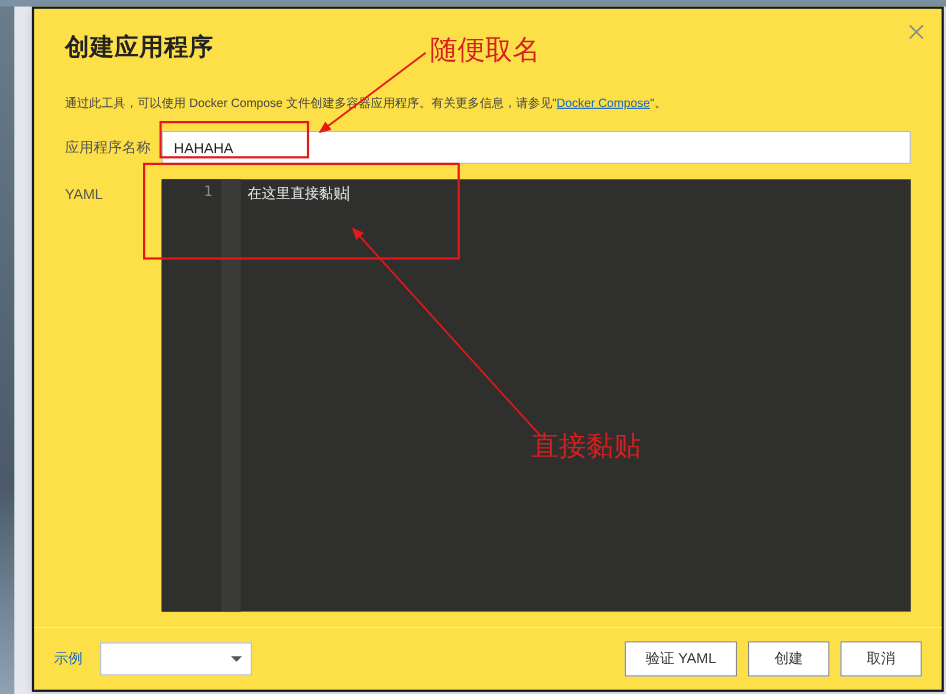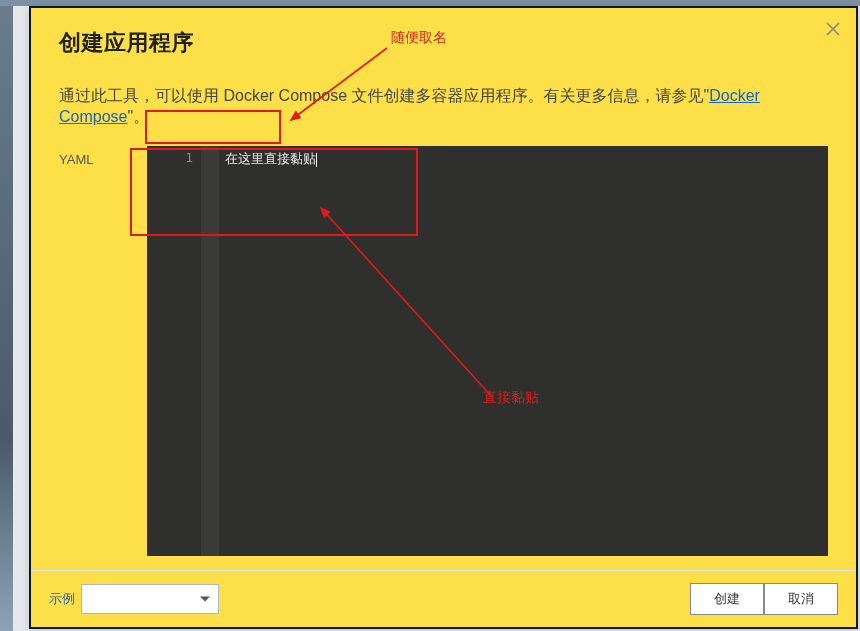--- a/index.html
+++ b/index.html
@@ -57,21 +57,21 @@
       background: none; border: none;
     }
     .modal-body {
       padding: 14px 28px 0 28px;
       flex: 1;
       display: flex;
       flex-direction: column;
       min-height: 0;
     }
     .desc {
-      font-size: 16px;
+      font-size: 11px;
       color: #444;
       margin-bottom: 18px;
     }
     .desc a {
       color: #1565c0;
       text-decoration: underline;
     }
     .row {
       display: flex;
       align-items: flex-start;
@@ -129,20 +129,21 @@
       display: inline-block;
       width: 1px; height: 14px;
       background: #fff;
       vertical-align: middle;
     }
     .modal-footer {
       border-top: 1px solid #e1e4e8;
       padding: 12px 18px;
       display: flex;
       align-items: center;
+      gap: 10px;
     }
     .example-link {
       color: #1565c0;
       font-size: 13px;
       text-decoration: none;
       margin-right: 6px;
     }
     .select {
       width: 138px;
       height: 30px;
@@ -176,21 +177,21 @@
       font-size: 13px;
       color: #333;
       cursor: pointer;
     }
     .btn-validate { min-width: 102px; }
     
     .ann {
       position: absolute;
       pointer-events: none;
       color: #d52020;
-      font-size: 14px;
+      font-size: 25px;
       font-weight: 500;
       font-family: "Microsoft YaHei", sans-serif;
     }
     .ann-box {
       position: absolute;
       border: 2px solid #e41818;
       pointer-events: none;
     }
     svg.ann-svg {
       position: absolute;
@@ -214,20 +215,26 @@
         <path d="M1 1 L13 13 M13 1 L1 13" stroke="#888" stroke-width="1.6" fill="none"></path>
       </svg>
     </button>
   </div>
 
   <div class="modal-body">
     <div class="desc">
       <span>通过此工具，可以使用 Docker Compose 文件创建多容器应用程序。有关更多信息，请参见"</span><a href="#">Docker Compose</a><span>"。</span>
     </div>
 
+    <div class="row">
+      <div class="label">应用程序名称</div>
+      <div class="field">
+        <input class="text-input" value="HAHAHA" style="">
+      </div>
+    </div>
 
     <div class="row row-yaml">
       <div class="label">YAML</div>
       <div class="field" style="height:100%;">
         <div class="editor">
           <div class="gutter">
             <div>1</div>
           </div>
           <div class="gutter-margin"></div>
           <div class="code-area">
@@ -239,20 +246,21 @@
   </div>
 
   <div class="modal-footer">
     <a href="#" class="example-link">示例</a>
     <span class="select-wrap">
       <select class="select">
         <option></option>
       </select>
     </span>
     <div class="spacer"></div>
+    <button class="btn btn-validate">验证 YAML</button>
     <button class="btn">创建</button>
     <button class="btn">取消</button>
   </div>
 
   <div class="ann-box" style="left:114px; top:102px; width:136px; height:34px;"></div>
   <div class="ann-box" style="left:99px; top:140px; width:288px; height:88px;"></div>
 
   <svg class="ann-svg">
     <defs>
       <marker id="arrowhead" markerWidth="8" markerHeight="8" refX="6" refY="3" orient="auto">

